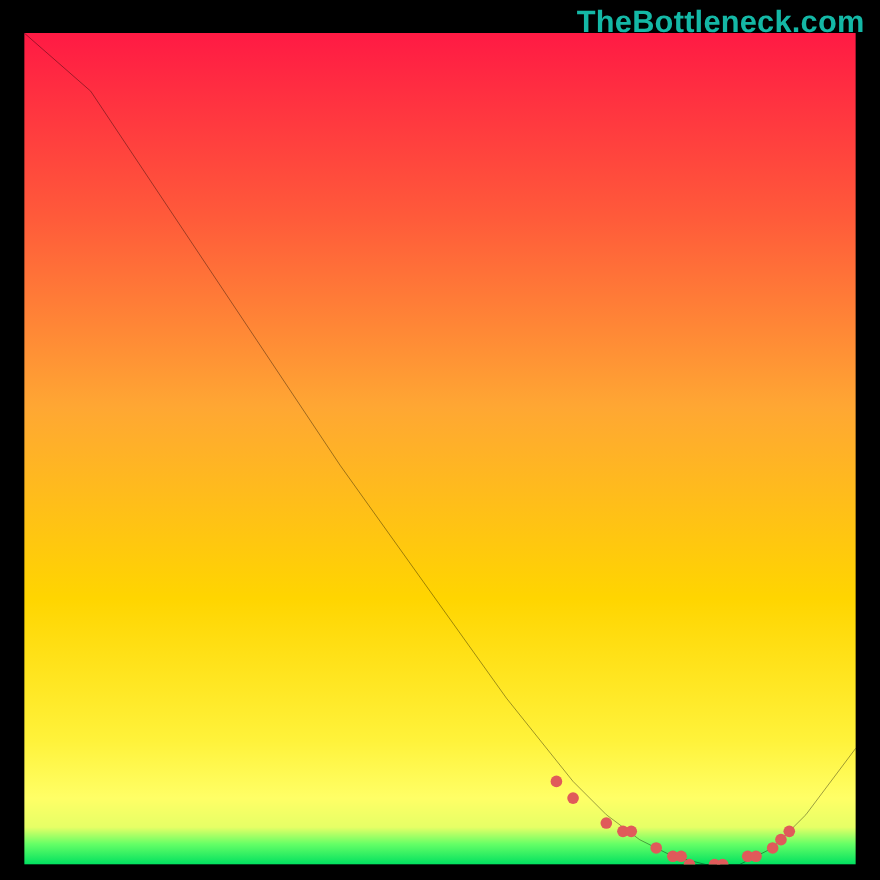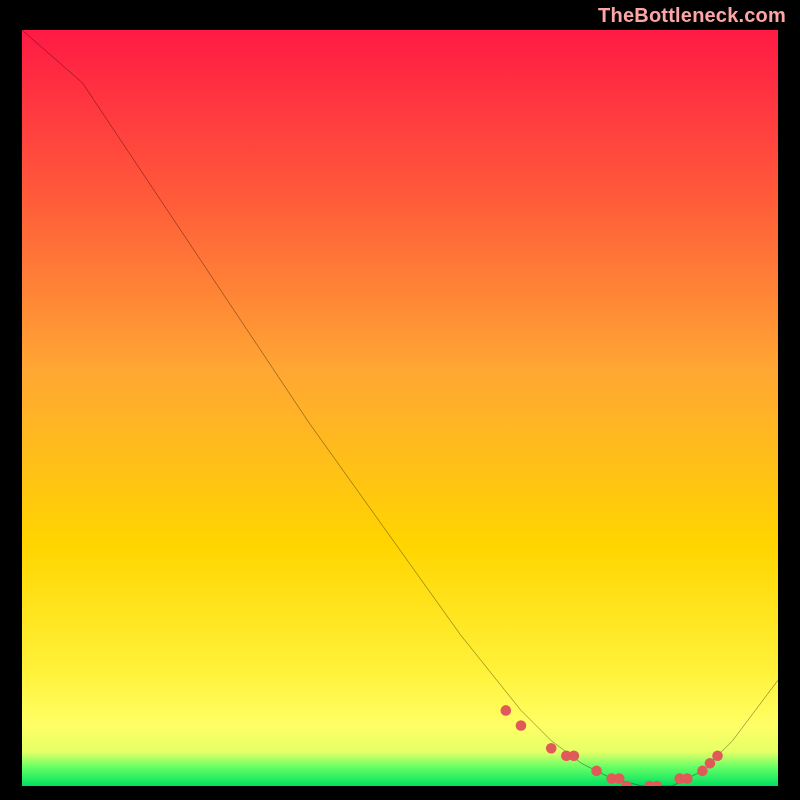--- a/index.html
+++ b/index.html
@@ -8,23 +8,23 @@
     position: relative;
     width: 800px;
     height: 800px;
     background: #000;
   }
   .attribution {
     position: absolute;
     top: 4px;
     right: 14px;
     font-family: Arial, Helvetica, sans-serif;
-    font-size: 20px;
+    font-size: 28px;
     font-weight: bold;
-    color: #fca5a5;
+    color: #14b8a6;
     letter-spacing: 0.2px;
   }
   .plot {
     position: absolute;
     left: 22px;
     top: 30px;
     width: 756px;
     height: 756px;
   }
   svg { display: block; }

